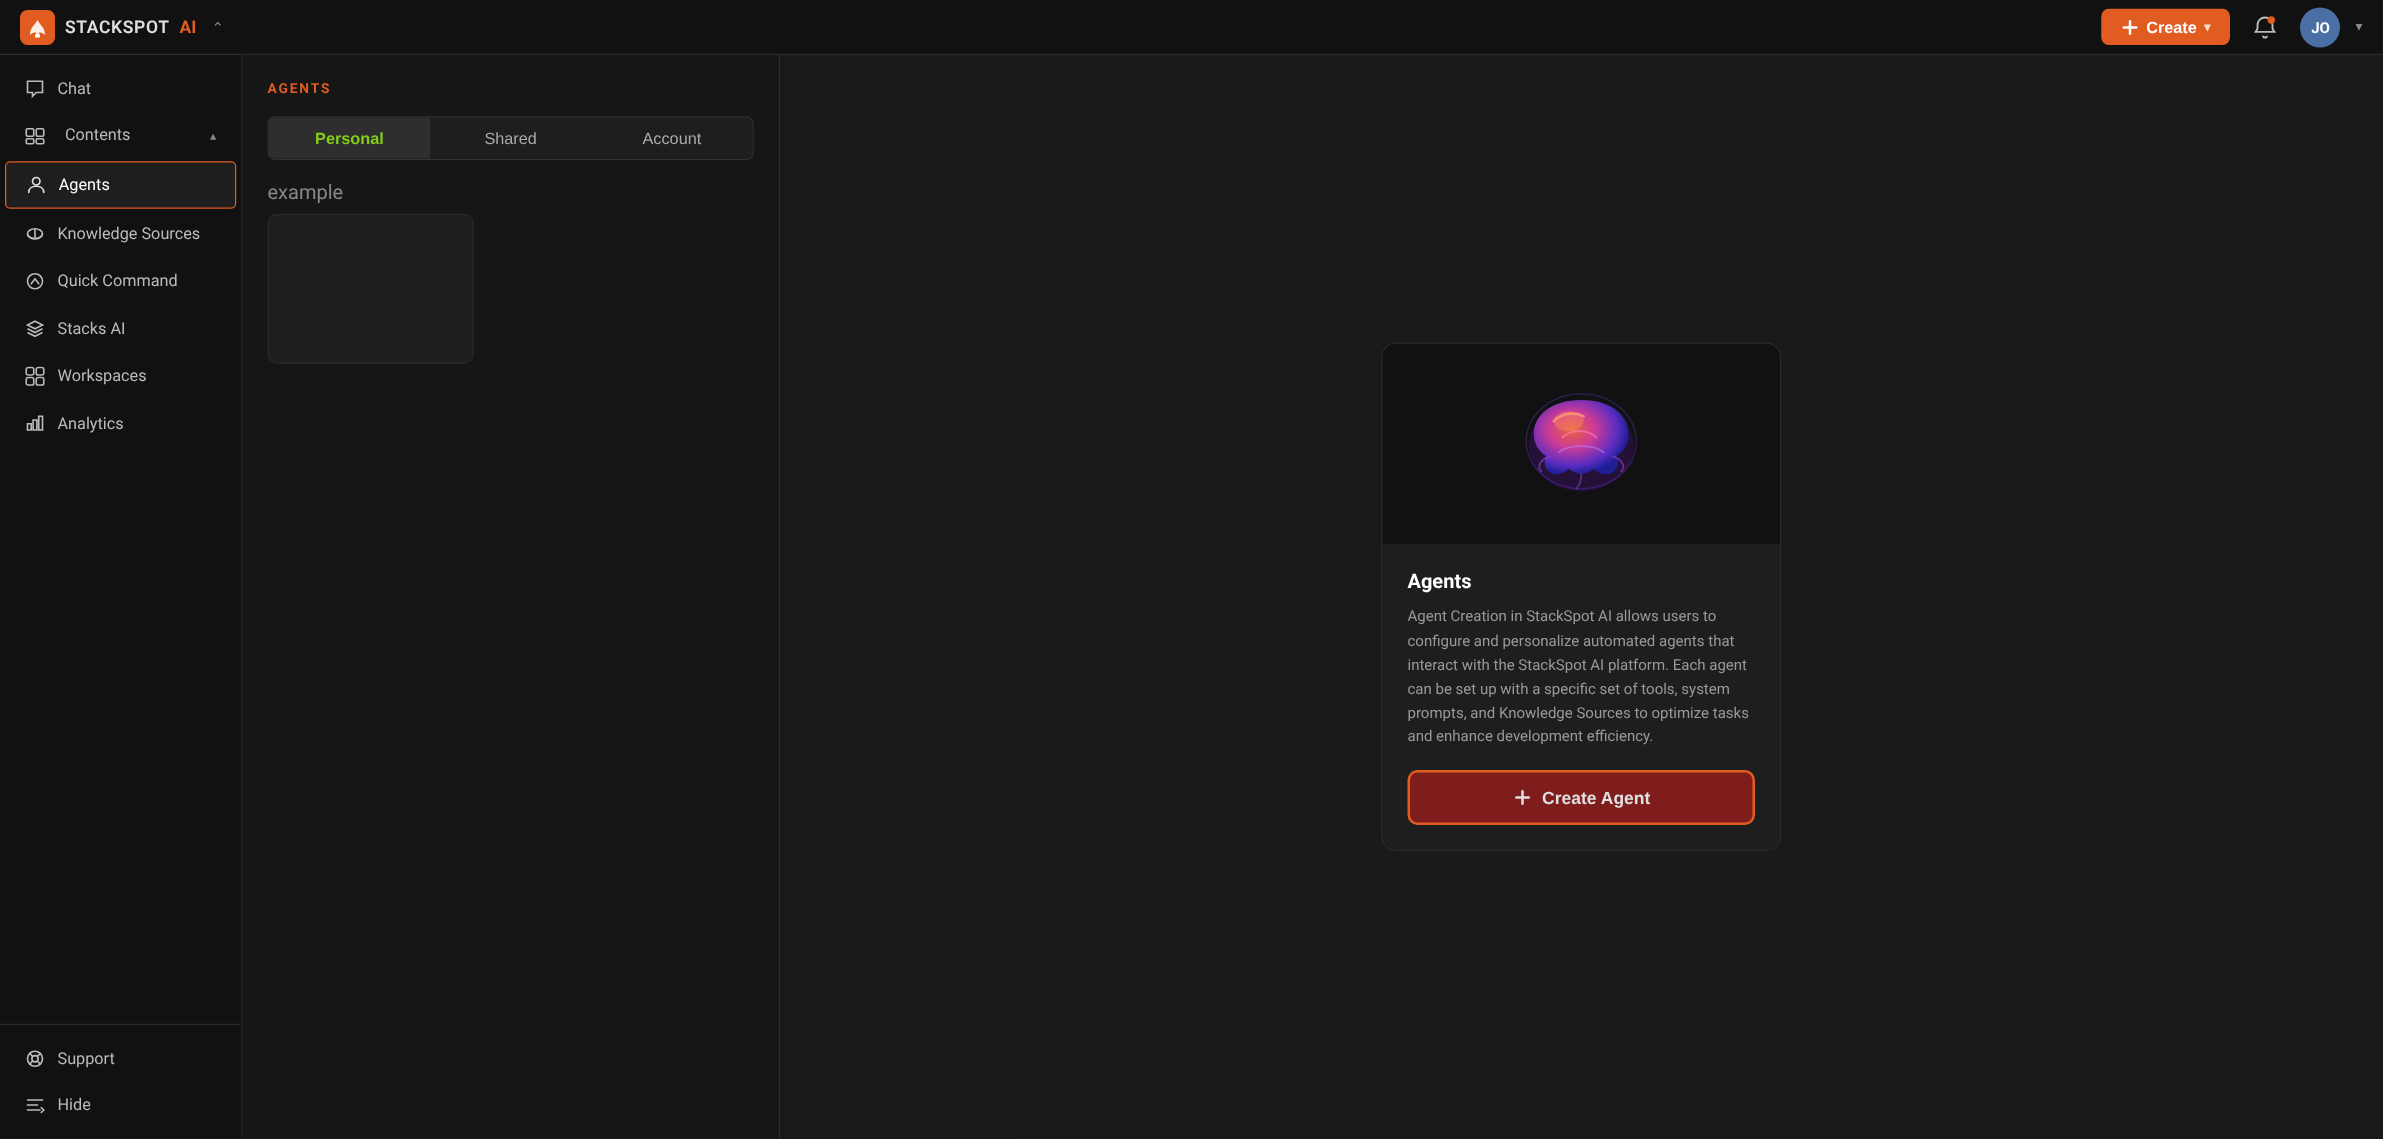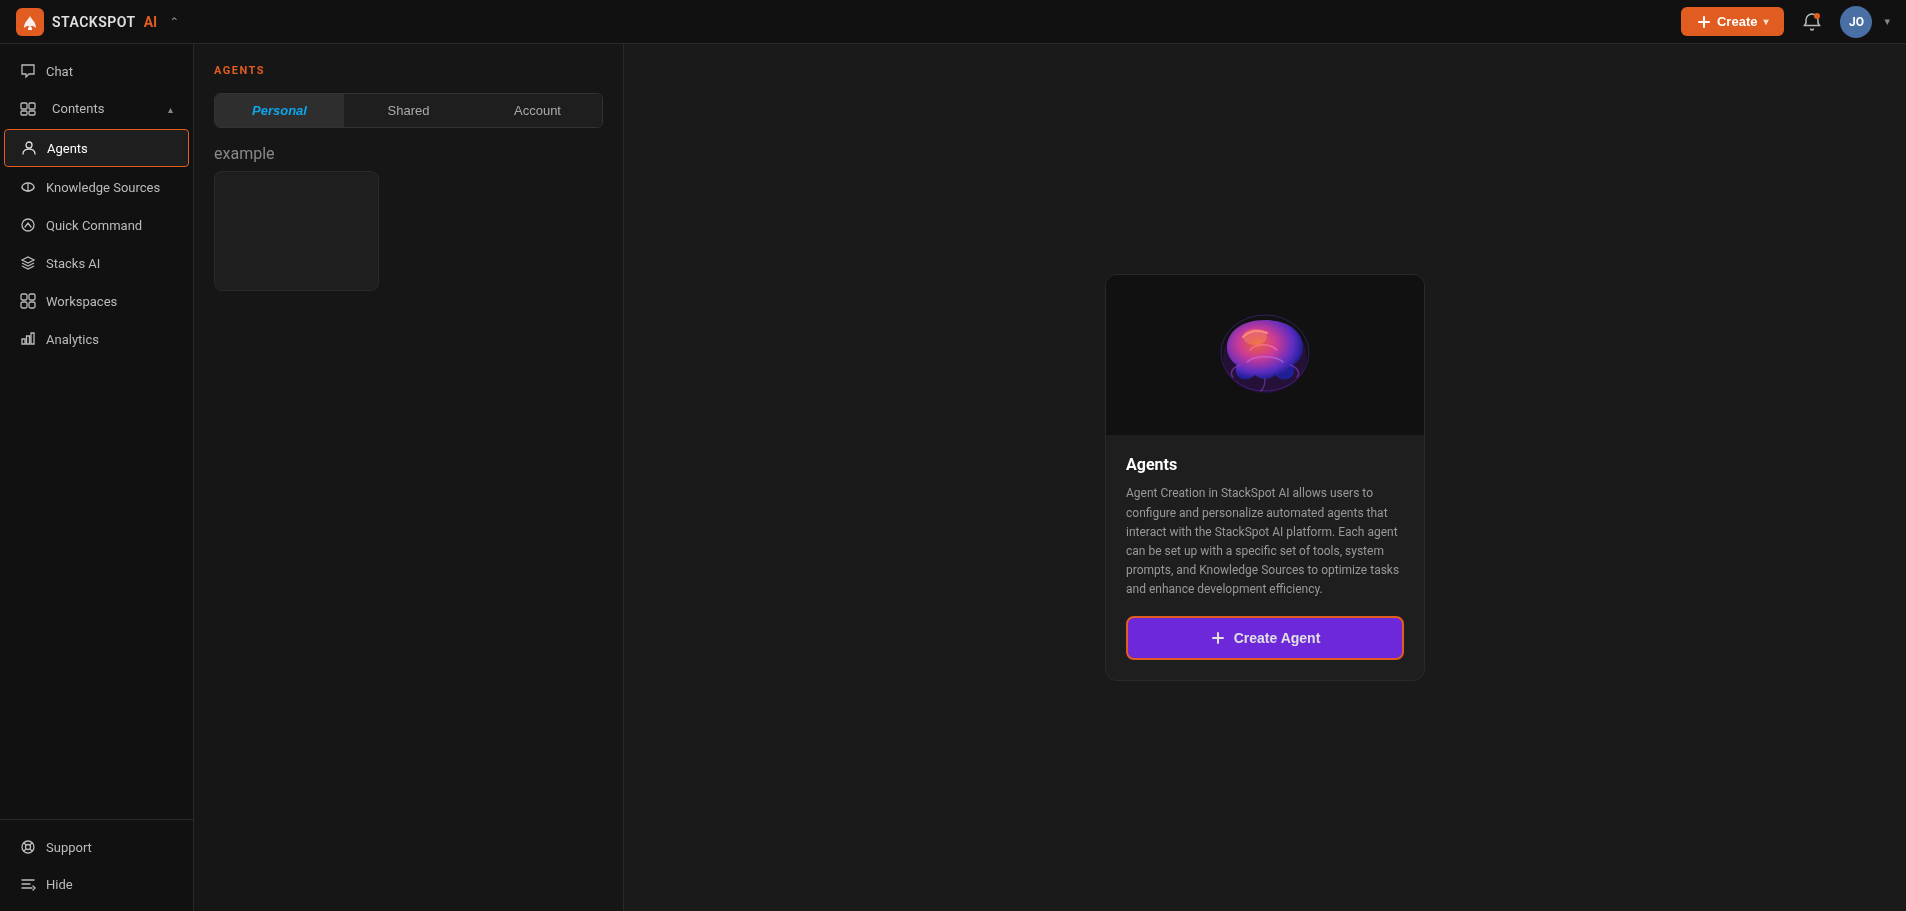--- a/index.html
+++ b/index.html
@@ -193,23 +193,22 @@
       padding: 9px 12px;
       background: #1e1e1e;
       border: none;
       color: #aaa;
       font-size: 13px;
       cursor: pointer;
       transition: background 0.15s, color 0.15s;
     }
     .tab-btn.active {
       background: #2e2e2e;
-      color: #0ea5e9;
+      color: #84cc16;
       font-weight: 600;
-      font-style: italic;
     }
     .tab-btn:first-child { border-radius: 5px 0 0 5px; }
     .tab-btn:last-child { border-radius: 0 5px 5px 0; }
 
     .search-row {
       display: flex;
       align-items: center;
       gap: 8px;
       padding: 12px 20px;
     }
@@ -303,21 +302,21 @@
       margin-bottom: 10px;
     }
     .info-card-desc {
       font-size: 12px;
       color: #999;
       line-height: 1.6;
       margin-bottom: 16px;
     }
     .create-agent-btn {
       width: 100%;
-      background: #6d28d9;
+      background: #7f1d1d;
       border: 2px solid #e05c20;
       border-radius: 8px;
       color: #e0e0e0;
       font-size: 14px;
       font-weight: 600;
       padding: 12px;
       cursor: pointer;
       display: flex;
       align-items: center;
       justify-content: center;

